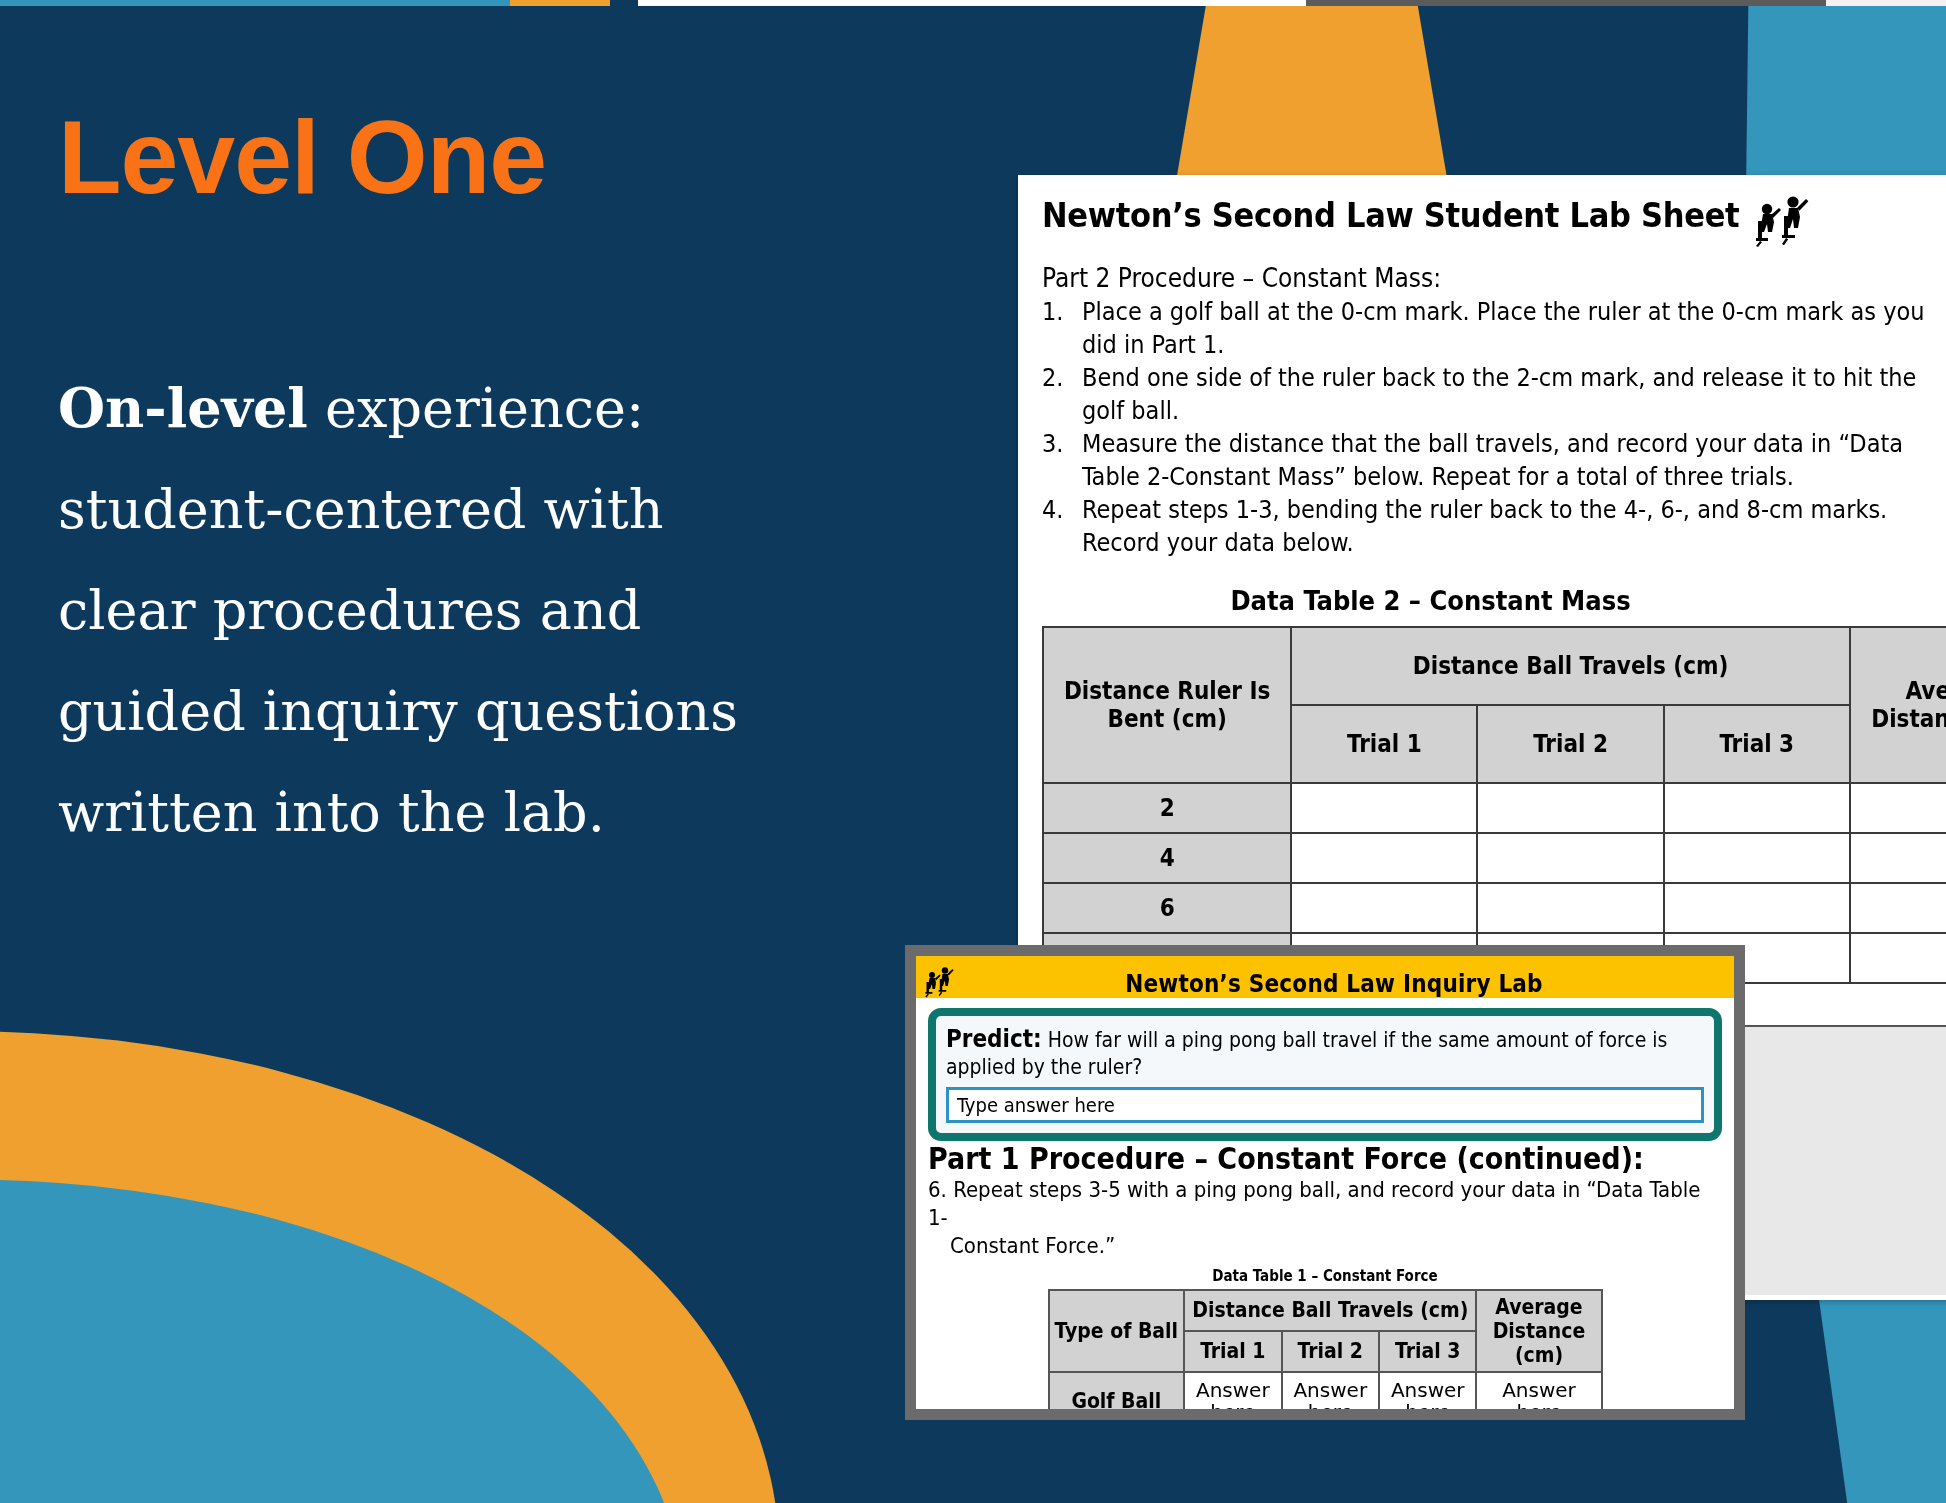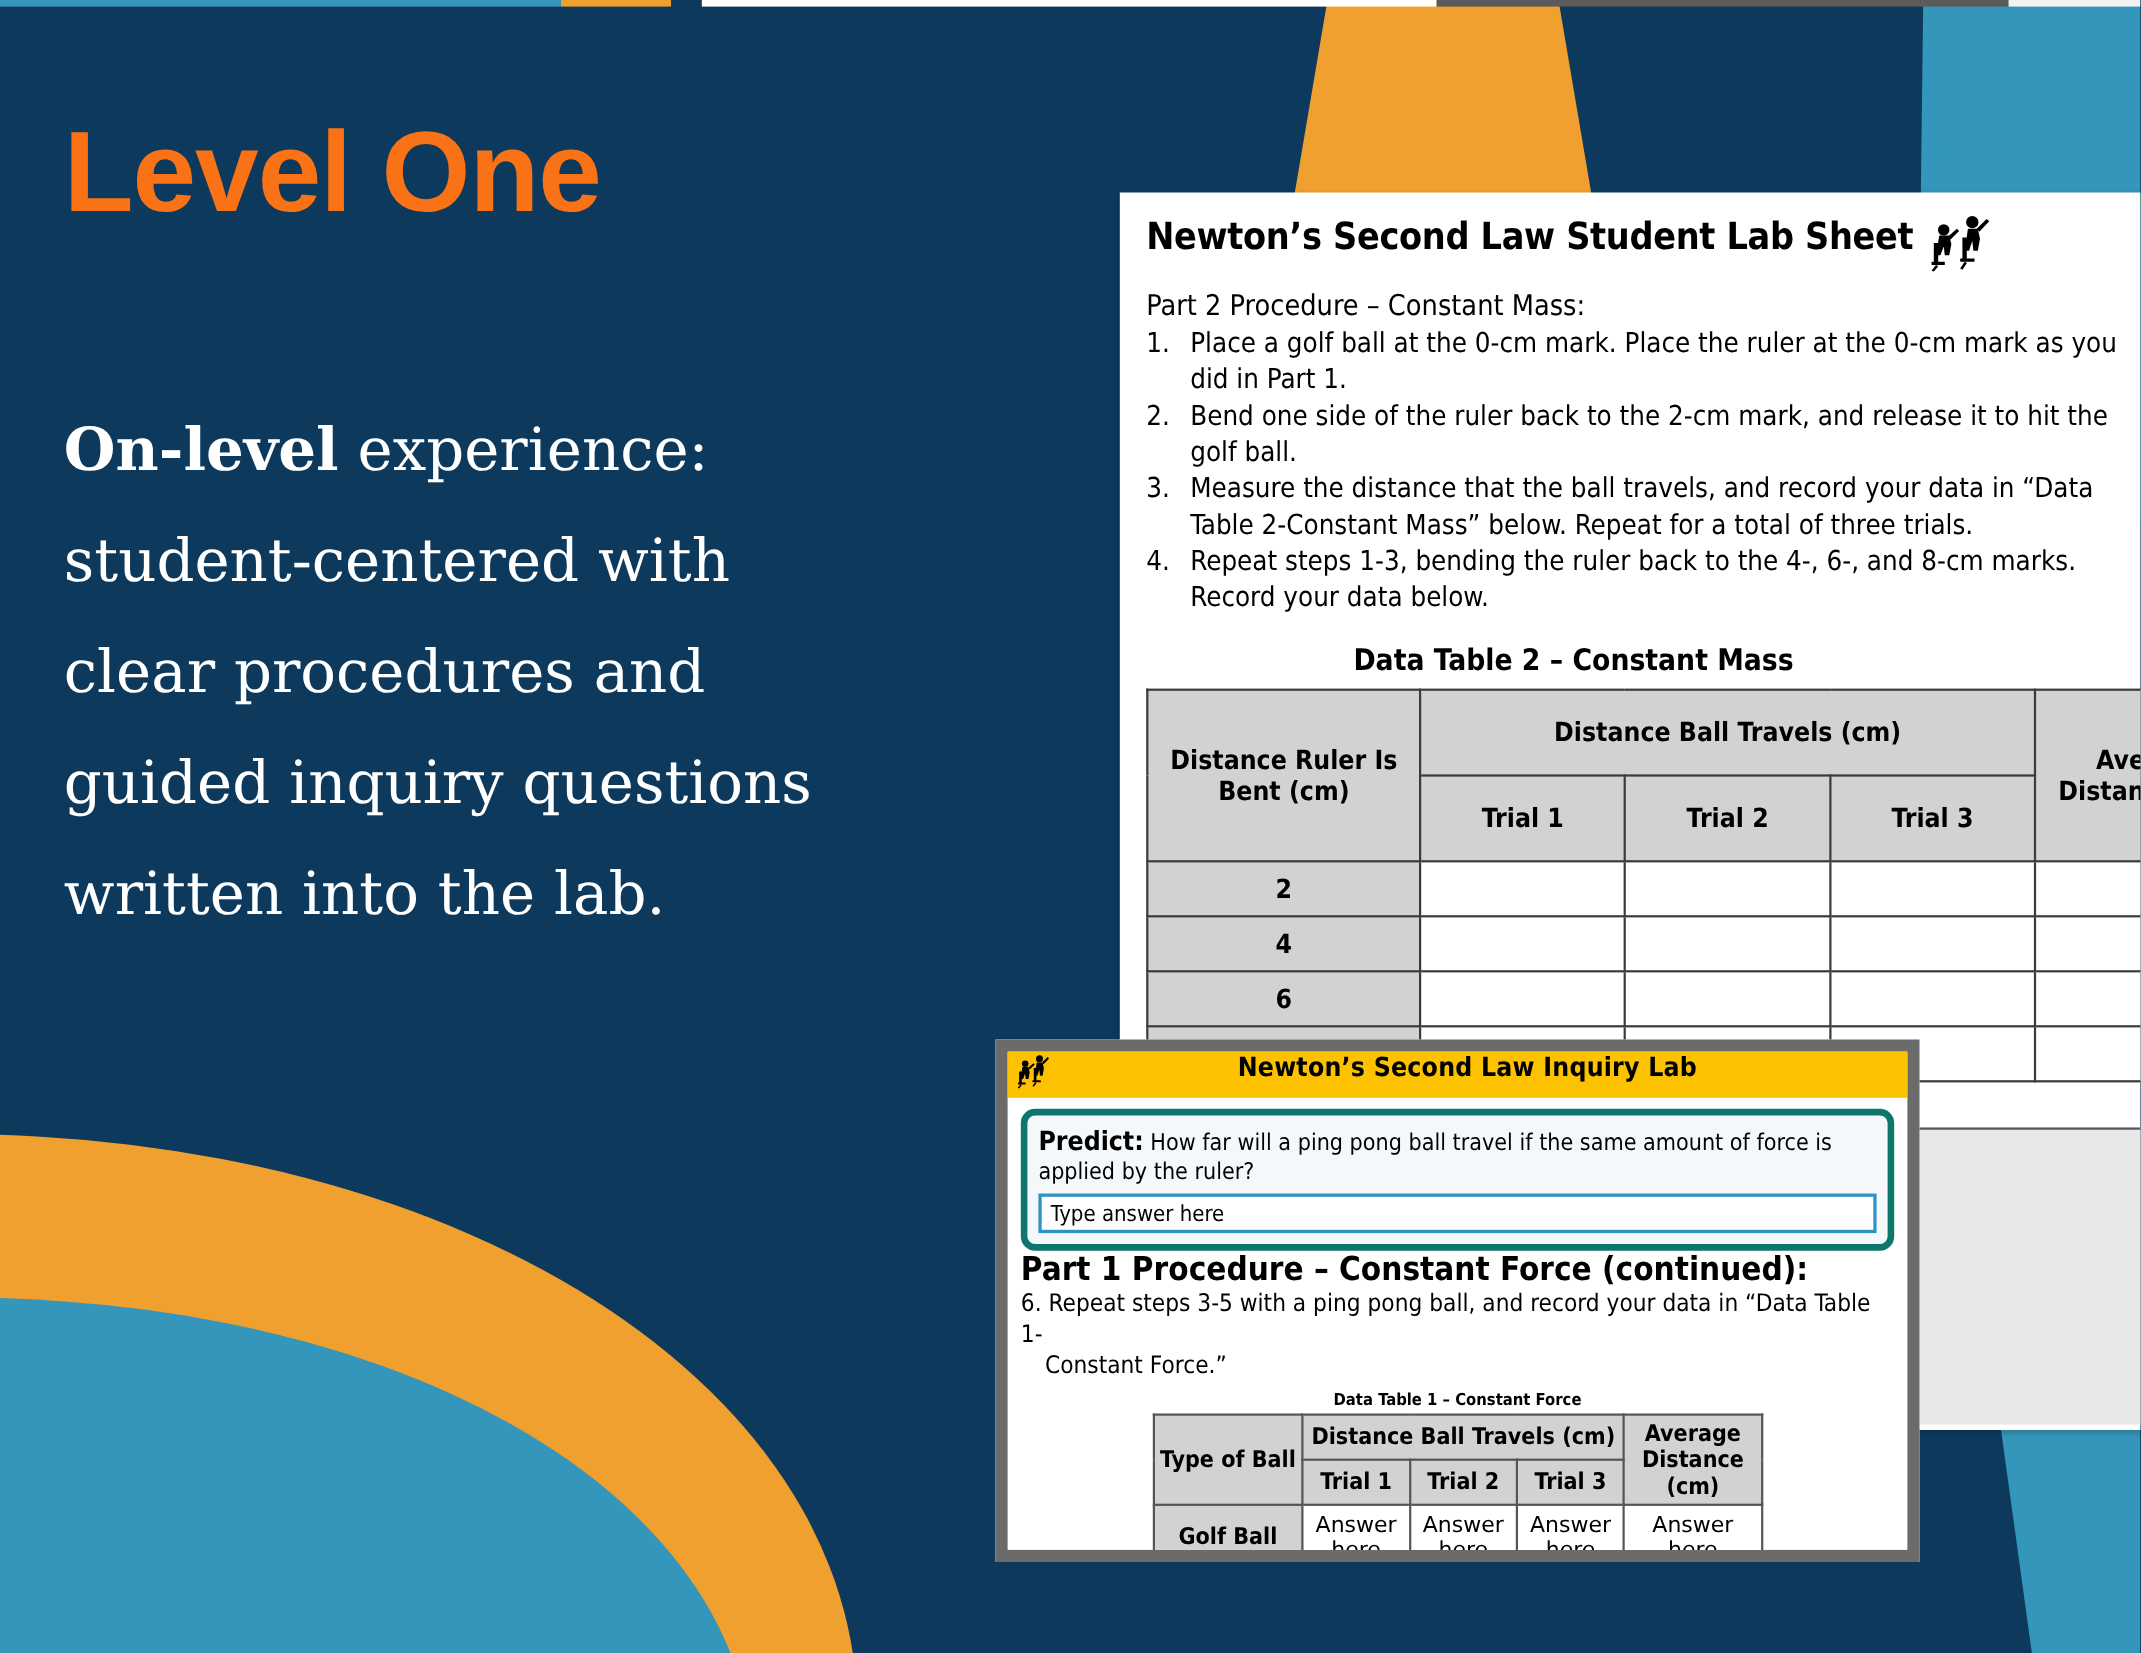--- a/index.html
+++ b/index.html
@@ -140,32 +140,32 @@
     position:absolute; left:905px; top:945px;
     width:840px; height:475px;
     background:#ffffff;
     border:11px solid #6b6b6b;
     z-index:40;
     overflow:hidden;
     color:#000;
   }
   .iq-titlebar {
     height:42px; background:#fcc200;
-    display:flex; align-items:flex-start; padding:0 8px;gap:18px;
+    display:flex; align-items:flex-end; padding:0 8px;gap:18px;
   }
   .iq-fig { width:30px; height:34px; flex:0 0 auto; }
   .iq-title {
     flex:1; text-align:center;
     font-family:"DejaVu Sans Condensed","DejaVu Sans", sans-serif;
     font-weight:bold; font-size:24px; letter-spacing:0.2px;
     margin-right:30px;
   }
   .iq-body { padding:10px 12px 0 12px; }
   .predict-box {
-    border:6px solid #0f766e; border-radius:13px;
+    border:8px solid #0f766e; border-radius:13px;
     background:#f4f8fb; padding:8px 10px 10px 10px;
   }
   .predict-q {
     font-family:"DejaVu Sans Condensed","DejaVu Sans", sans-serif;
     font-size:21px; line-height:1.27;
   }
   .predict-q b { font-size:24px; font-weight:bold; }
   .answer-input {
     margin-top:6px; width:100%; height:36px;
     border:3px solid #2e93c4; background:#ffffff;

